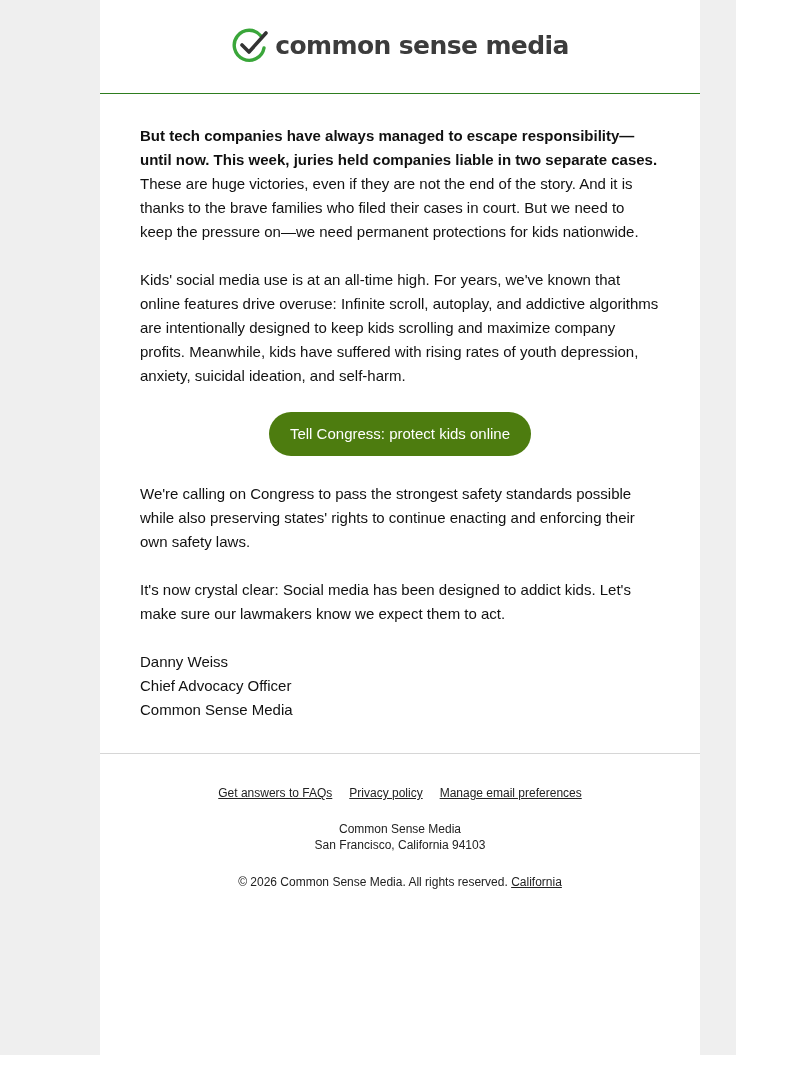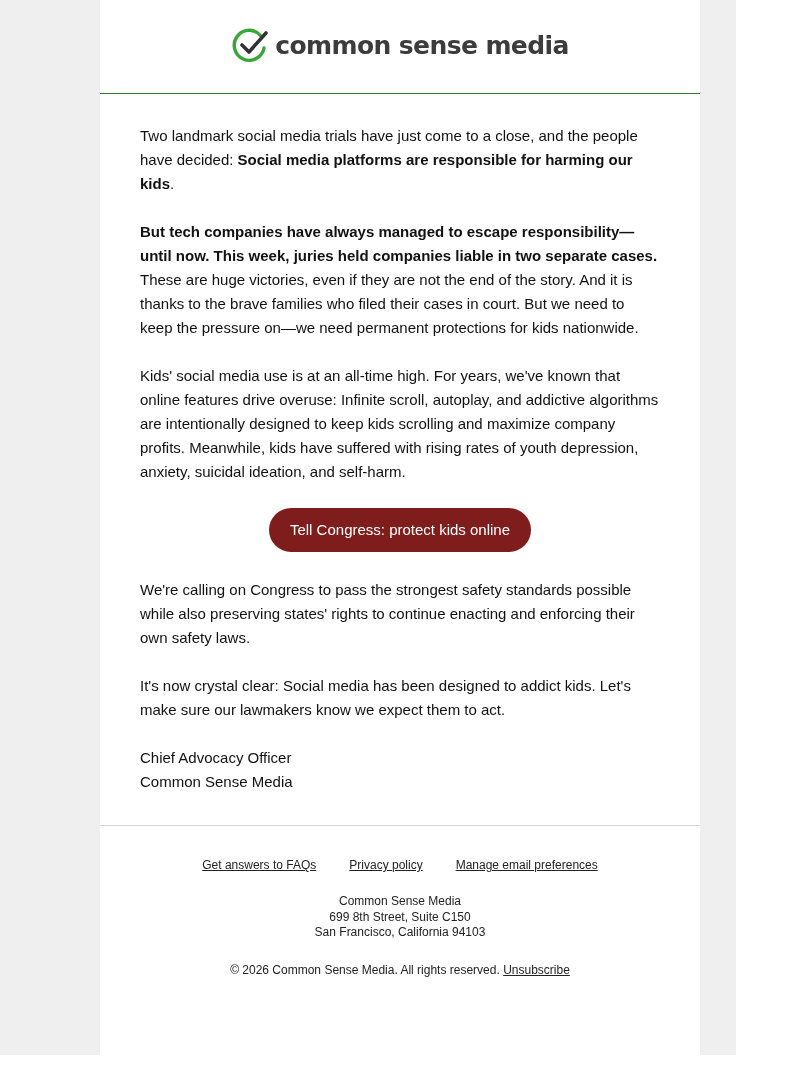--- a/index.html
+++ b/index.html
@@ -43,38 +43,38 @@
     .content {
       padding: 30px 40px 0 40px;
       font-size: 15px;
       line-height: 24px;
     }
     .content p { margin: 0 0 24px 0; }
     .content b { font-weight: bold; }
     .cta-wrap { text-align: center; margin: 2px 0 26px 0; }
     .cta {
       display: inline-block;
-      background: #7f1d1d;
+      background: #4d7c0f;
       color: #ffffff;
       font-size: 15px;
       padding: 10px 21px;
       border-radius: 22px;
       text-decoration: none;
       line-height: 24px;
     }
     .signature p { margin: 0; }
     .footer {
       margin-top: 31px;
       border-top: 1px solid #d6d6d6;
       padding-top: 32px;
       text-align: center;
       font-size: 12px;
       color: #222;
     }
-    .footer-links { display: flex; justify-content: center; gap: 33px; }
+    .footer-links { display: flex; justify-content: center; gap: 17px; }
     .footer-links a { color: #222; text-decoration: underline; }
     .address { margin-top: 22px; line-height: 15.5px; }
     .copyright { margin-top: 22px; }
     .copyright a { color: #222; text-decoration: underline; }
   </style>
 </head>
 <body>
 
 <div class="page-bg">
   <div class="email">
@@ -86,50 +86,49 @@
             <path d="M30 9 A15 15 0 1 0 33 21" fill="none" stroke="#3aa63a" stroke-width="3.4" stroke-linecap="round"></path>
             <path d="M11 18 L18 25 L35 6" fill="none" stroke="#333333" stroke-width="3.6" stroke-linecap="round" stroke-linejoin="round"></path>
           </svg>
         </span>
         <span class="logo-text">common sense media</span>
       </div>
     </div>
 
     <div class="content">
 
-      <p><span>Two landmark social media trials have just come to a close, and the people have decided: </span><b>Social media platforms are responsible for harming our kids</b><span>.</span></p>
 
       <p><b>But tech companies have always managed to escape responsibility—until now. This week, juries held companies liable in two separate cases.</b><span> These are huge victories, even if they are not the end of the story. And it is thanks to the brave families who filed their cases in court. But we need to keep the pressure on—we need permanent protections for kids nationwide.</span></p>
 
       <p>Kids' social media use is at an all-time high. For years, we've known that online features drive overuse: Infinite scroll, autoplay, and addictive algorithms are intentionally designed to keep kids scrolling and maximize company profits. Meanwhile, kids have suffered with rising rates of youth depression, anxiety, suicidal ideation, and self-harm.</p>
 
       <div class="cta-wrap">
         <a class="cta">Tell Congress: protect kids online</a>
       </div>
 
       <p>We're calling on Congress to pass the strongest safety standards possible while also preserving states' rights to continue enacting and enforcing their own safety laws.</p>
 
       <p>It's now crystal clear: Social media has been designed to addict kids. Let's make sure our lawmakers know we expect them to act.</p>
 
       <div class="signature">
+        <p>Danny Weiss</p>
         <p>Chief Advocacy Officer</p>
         <p>Common Sense Media</p>
       </div>
     </div>
 
     <div class="footer">
       <div class="footer-links">
         <a>Get answers to FAQs</a>
         <a>Privacy policy</a>
         <a>Manage email preferences</a>
       </div>
       <div class="address">
         <div>Common Sense Media</div>
-        <div>699 8th Street, Suite C150</div>
         <div>San Francisco, California 94103</div>
       </div>
       <div class="copyright">
-        <span>© 2026 Common Sense Media. All rights reserved. </span><a>Unsubscribe</a>
+        <span>© 2026 Common Sense Media. All rights reserved. </span><a>California</a>
       </div>
     </div>
 
   </div>
 </div>
 
 </body></html>

